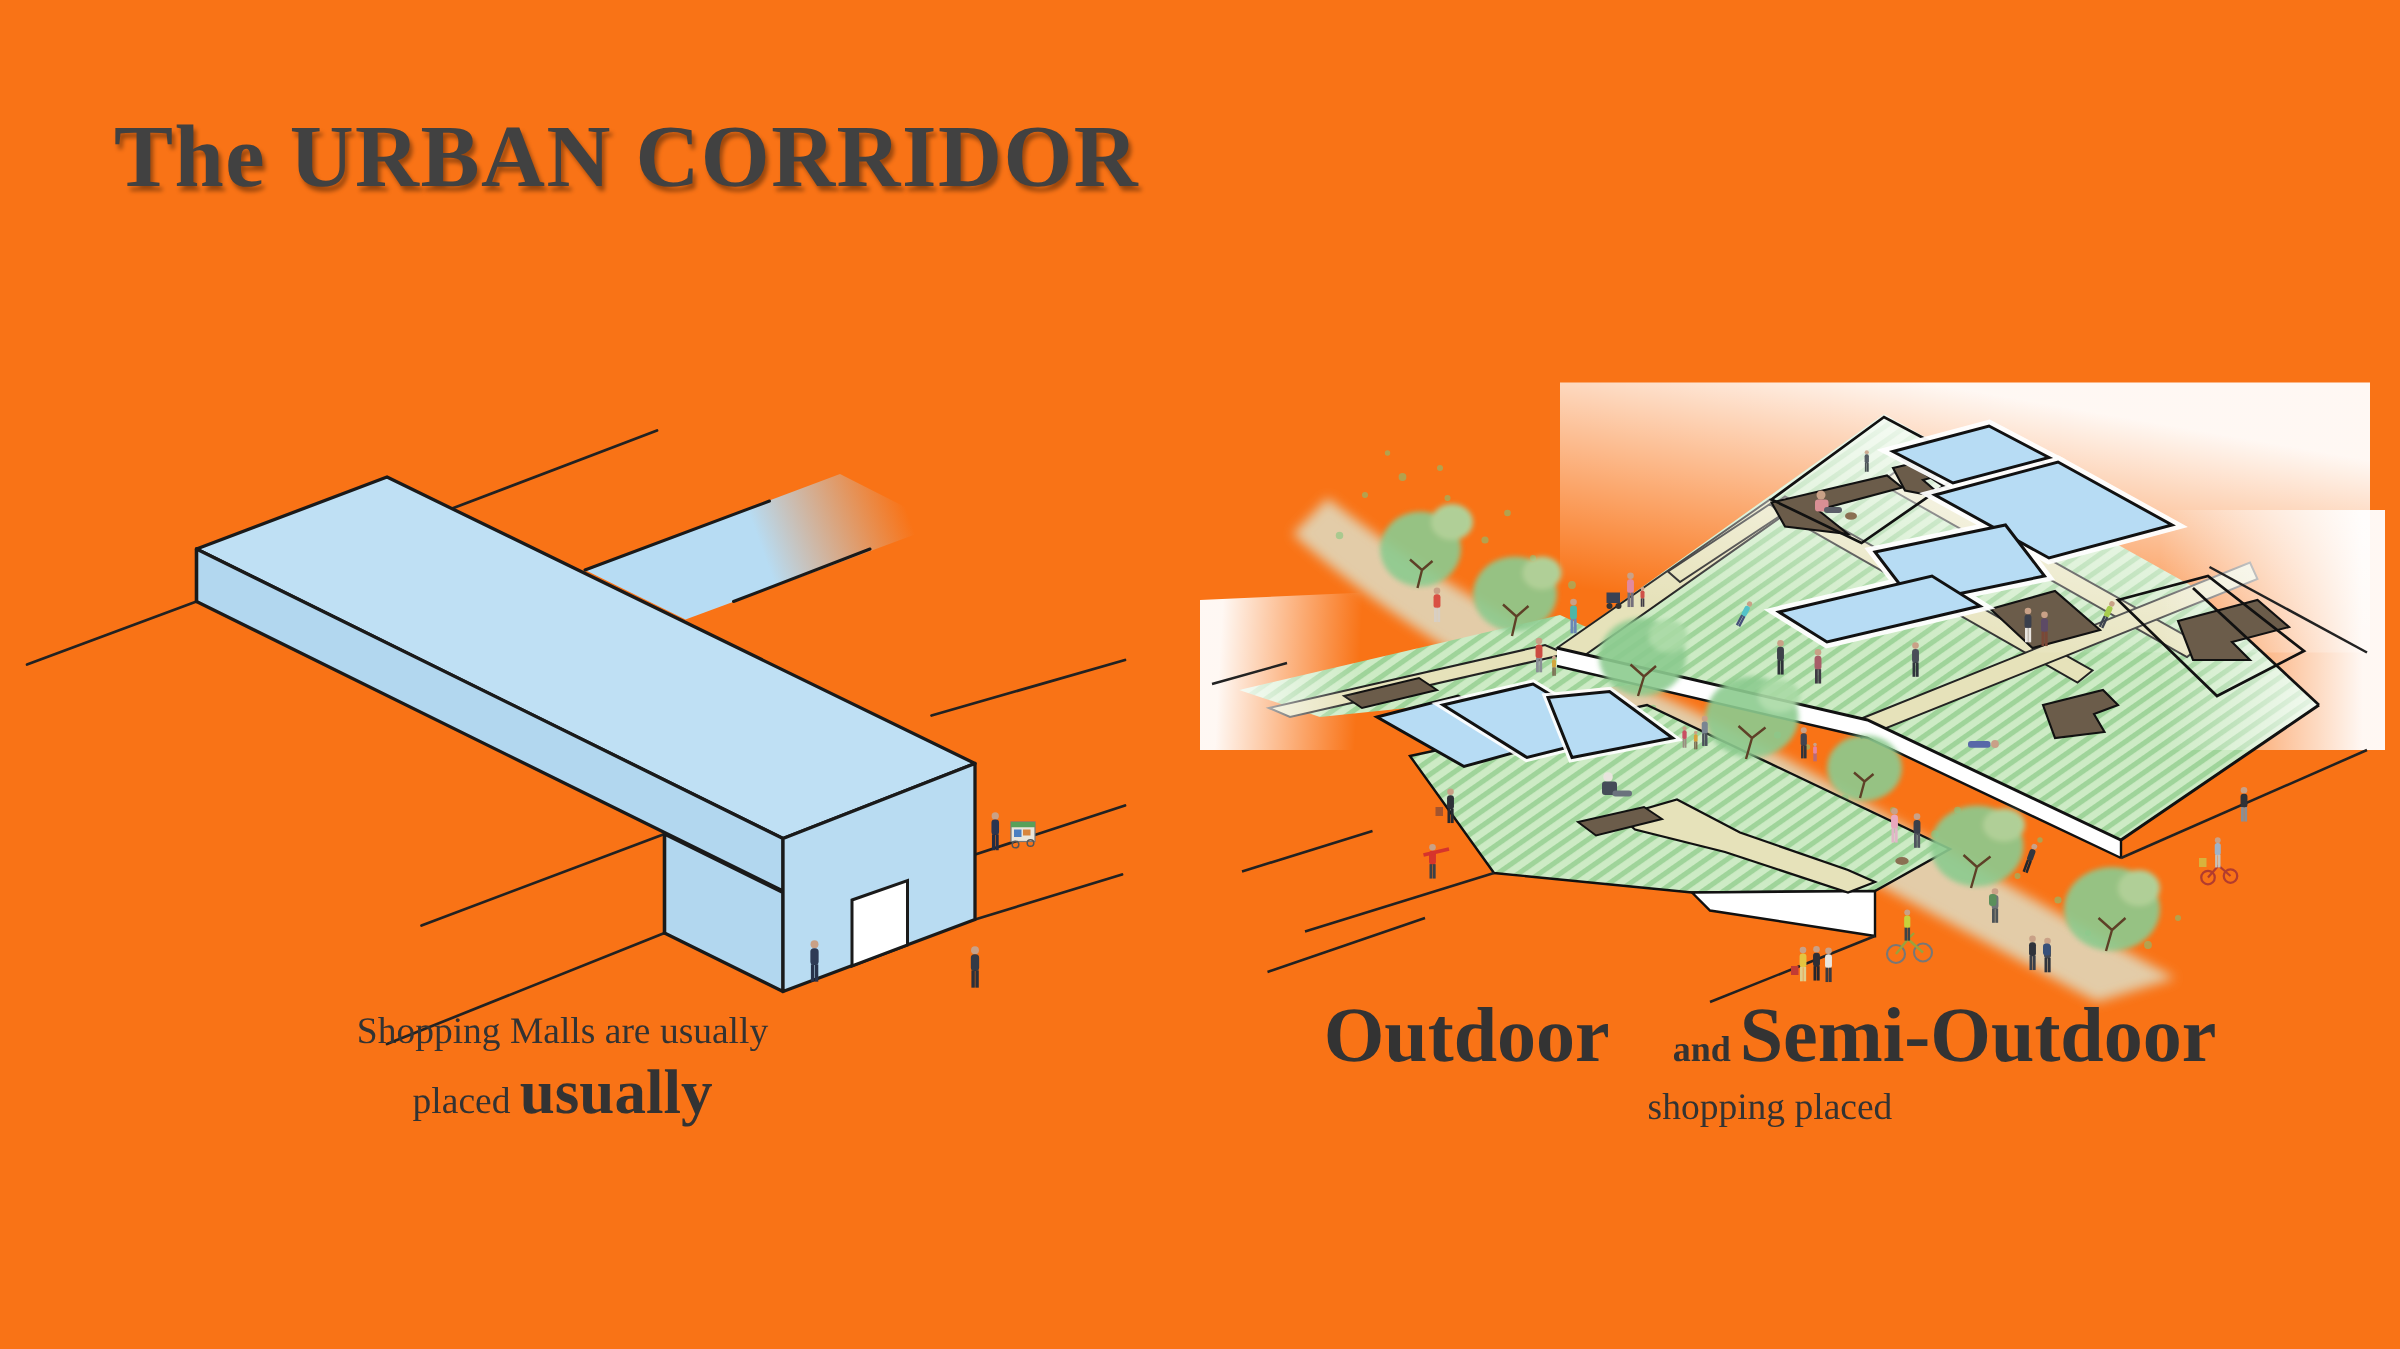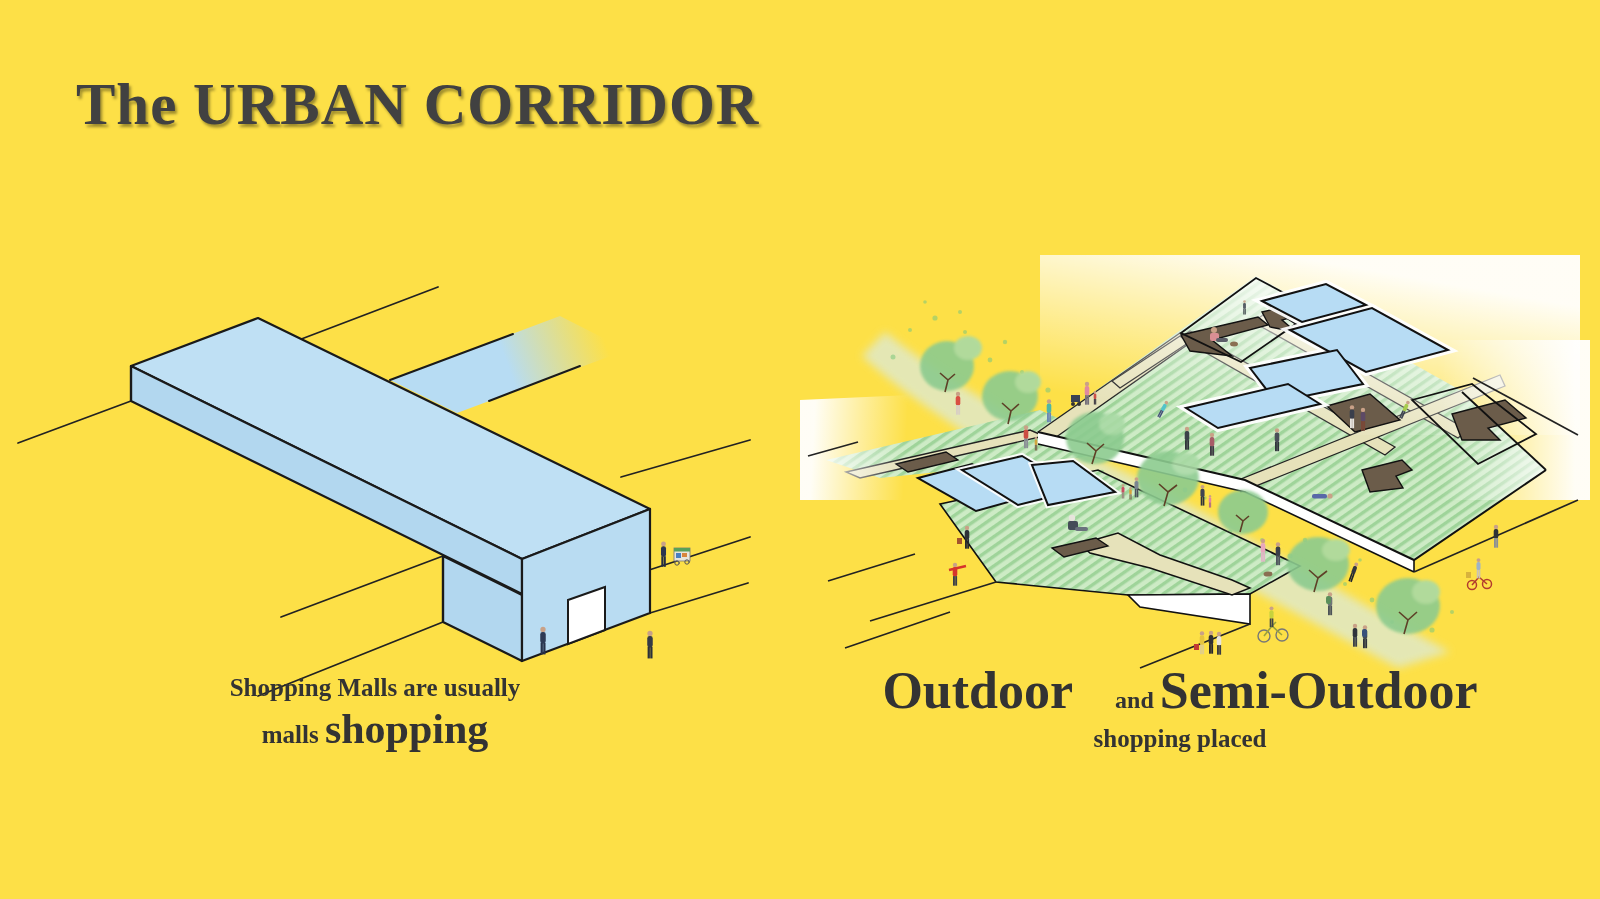--- a/index.html
+++ b/index.html
@@ -1,26 +1,26 @@
 <!DOCTYPE html>
 <html><head>
 <meta charset="utf-8">
 <style>
   html,body{margin:0;padding:0;background:#fff;}
   body{width:1600px;height:899px;position:relative;overflow:hidden;
        font-family:"Liberation Serif","DejaVu Serif",serif;color:#3a3a3a;}
-  .slide{position:absolute;inset:0;background:#fde047;}
+  .slide{position:absolute;inset:0;background:#f97316;}
   .title{position:absolute;left:76px;top:30px;font-size:59px;font-weight:600;
          letter-spacing:1px;color:#414141;white-space:nowrap;
          text-shadow:2px 3px 3px rgba(0,0,0,0.38);}
   .scene{position:absolute;inset:0;}
   .caption{position:absolute;text-align:center;line-height:1.25;color:#333;}
   .caption-left{left:120px;top:672px;width:510px;}
   .caption-right{left:880px;top:658px;width:600px;}
-  .cap-md{font-size:25px;font-weight:700;}
+  .cap-md{font-size:25px;font-weight:400;}
   .cap-lg{font-size:42px;font-weight:700;}
   .cap-xl{font-size:52px;font-weight:700;}
   .cap-sm{font-size:24px;font-weight:700;margin-left:36px;}
   .capline{display:block;}
 </style>
 </head>
 <body>
 
 <div class="slide">
 
@@ -336,21 +336,21 @@
         </g>
         <use href="#fig" x="1241" y="300" width="7" height="15" style="--top:#3e4450;--bot:#2e333c" opacity="0.85"></use>
       </g>
     </g>
   </svg>
 
   <h1 class="title">The URBAN CORRIDOR</h1>
 
   <div class="caption caption-left">
     <span class="capline cap-md">Shopping Malls are usually</span>
-    <span class="capline"><span class="cap-md">malls</span><span class="cap-md">&nbsp;</span><span class="cap-lg">shopping</span></span>
+    <span class="capline"><span class="cap-md">placed</span><span class="cap-md">&nbsp;</span><span class="cap-lg">usually</span></span>
   </div>
 
   <div class="caption caption-right">
     <span class="capline"><span class="cap-xl">Outdoor</span><span class="cap-sm">&nbsp;<span>and</span>&nbsp;</span><span class="cap-xl">Semi-Outdoor</span></span>
     <span class="capline cap-md">shopping placed</span>
   </div>
 
 </div>
 
 </body></html>

